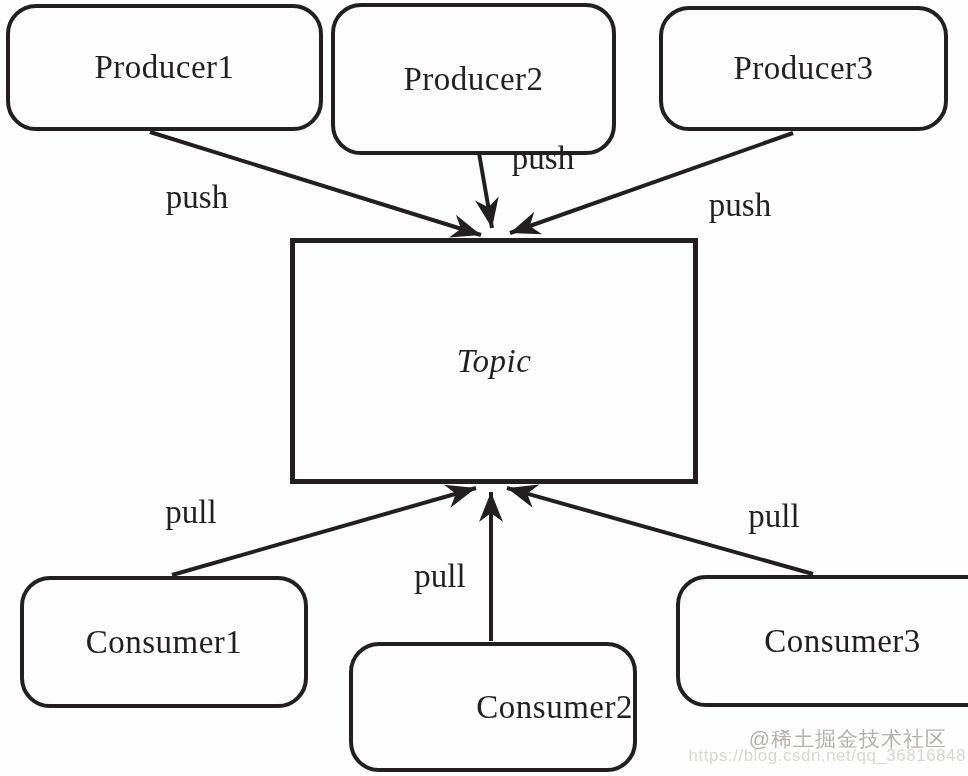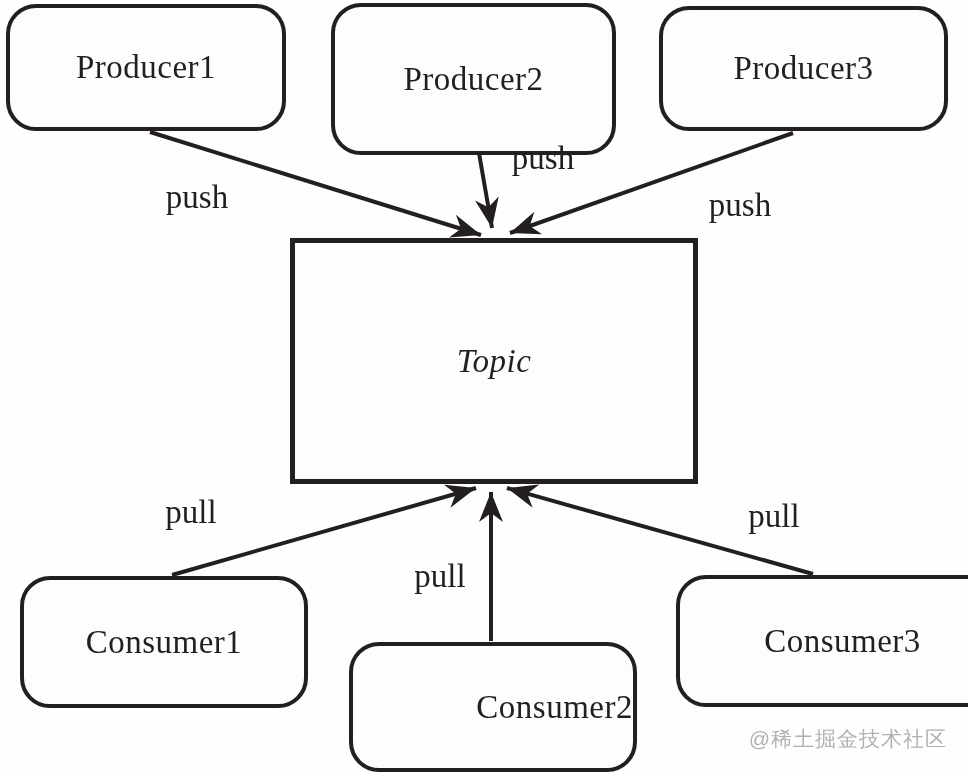--- a/index.html
+++ b/index.html
@@ -57,21 +57,21 @@
       </marker>
     </defs>
     <line x1="150" y1="132" x2="481" y2="235" stroke="#231f20" stroke-width="4" marker-end="url(#arrowhead)"></line>
     <line x1="475" y1="130" x2="492" y2="228" stroke="#231f20" stroke-width="4" marker-end="url(#arrowhead)"></line>
     <line x1="793" y1="133" x2="510" y2="233" stroke="#231f20" stroke-width="4" marker-end="url(#arrowhead)"></line>
     <line x1="172" y1="575" x2="476" y2="488" stroke="#231f20" stroke-width="4" marker-end="url(#arrowhead)"></line>
     <line x1="491" y1="641" x2="491" y2="492" stroke="#231f20" stroke-width="4" marker-end="url(#arrowhead)"></line>
     <line x1="813" y1="574" x2="507" y2="488" stroke="#231f20" stroke-width="4" marker-end="url(#arrowhead)"></line>
   </svg>
 
-  <div class="node rounded" style="left:6px; top:4px; width:280px; height:127px;align-items:center;">
+  <div class="node rounded" style="left:6px; top:4px; width:317px; height:127px;align-items:center;">
     <span>Producer1</span>
   </div>
   <div class="node rounded" style="left:331px; top:3px; width:285px; height:152px;">
     <span>Producer2</span>
   </div>
   <div class="node rounded" style="left:659px; top:6px; width:289px; height:125px;">
     <span>Producer3</span>
   </div>
 
   <div class="node topic" style="left:290px; top:238px; width:408px; height:246px;font-style:italic;">
@@ -89,14 +89,15 @@
   </div>
 
   <div class="edge-label" style="left:197px; top:197px;">push</div>
   <div class="edge-label" style="left:543px; top:158px;">push</div>
   <div class="edge-label" style="left:740px; top:205px;">push</div>
   <div class="edge-label" style="left:191px; top:512px;">pull</div>
   <div class="edge-label" style="left:440px; top:576px;">pull</div>
   <div class="edge-label" style="left:774px; top:516px;">pull</div>
 
   <div class="watermark wm-community">@稀土掘金技术社区</div>
+  <div class="watermark wm-url">https://blog.csdn.net/qq_36816848</div>
 
 </div>
 
 </body></html>

